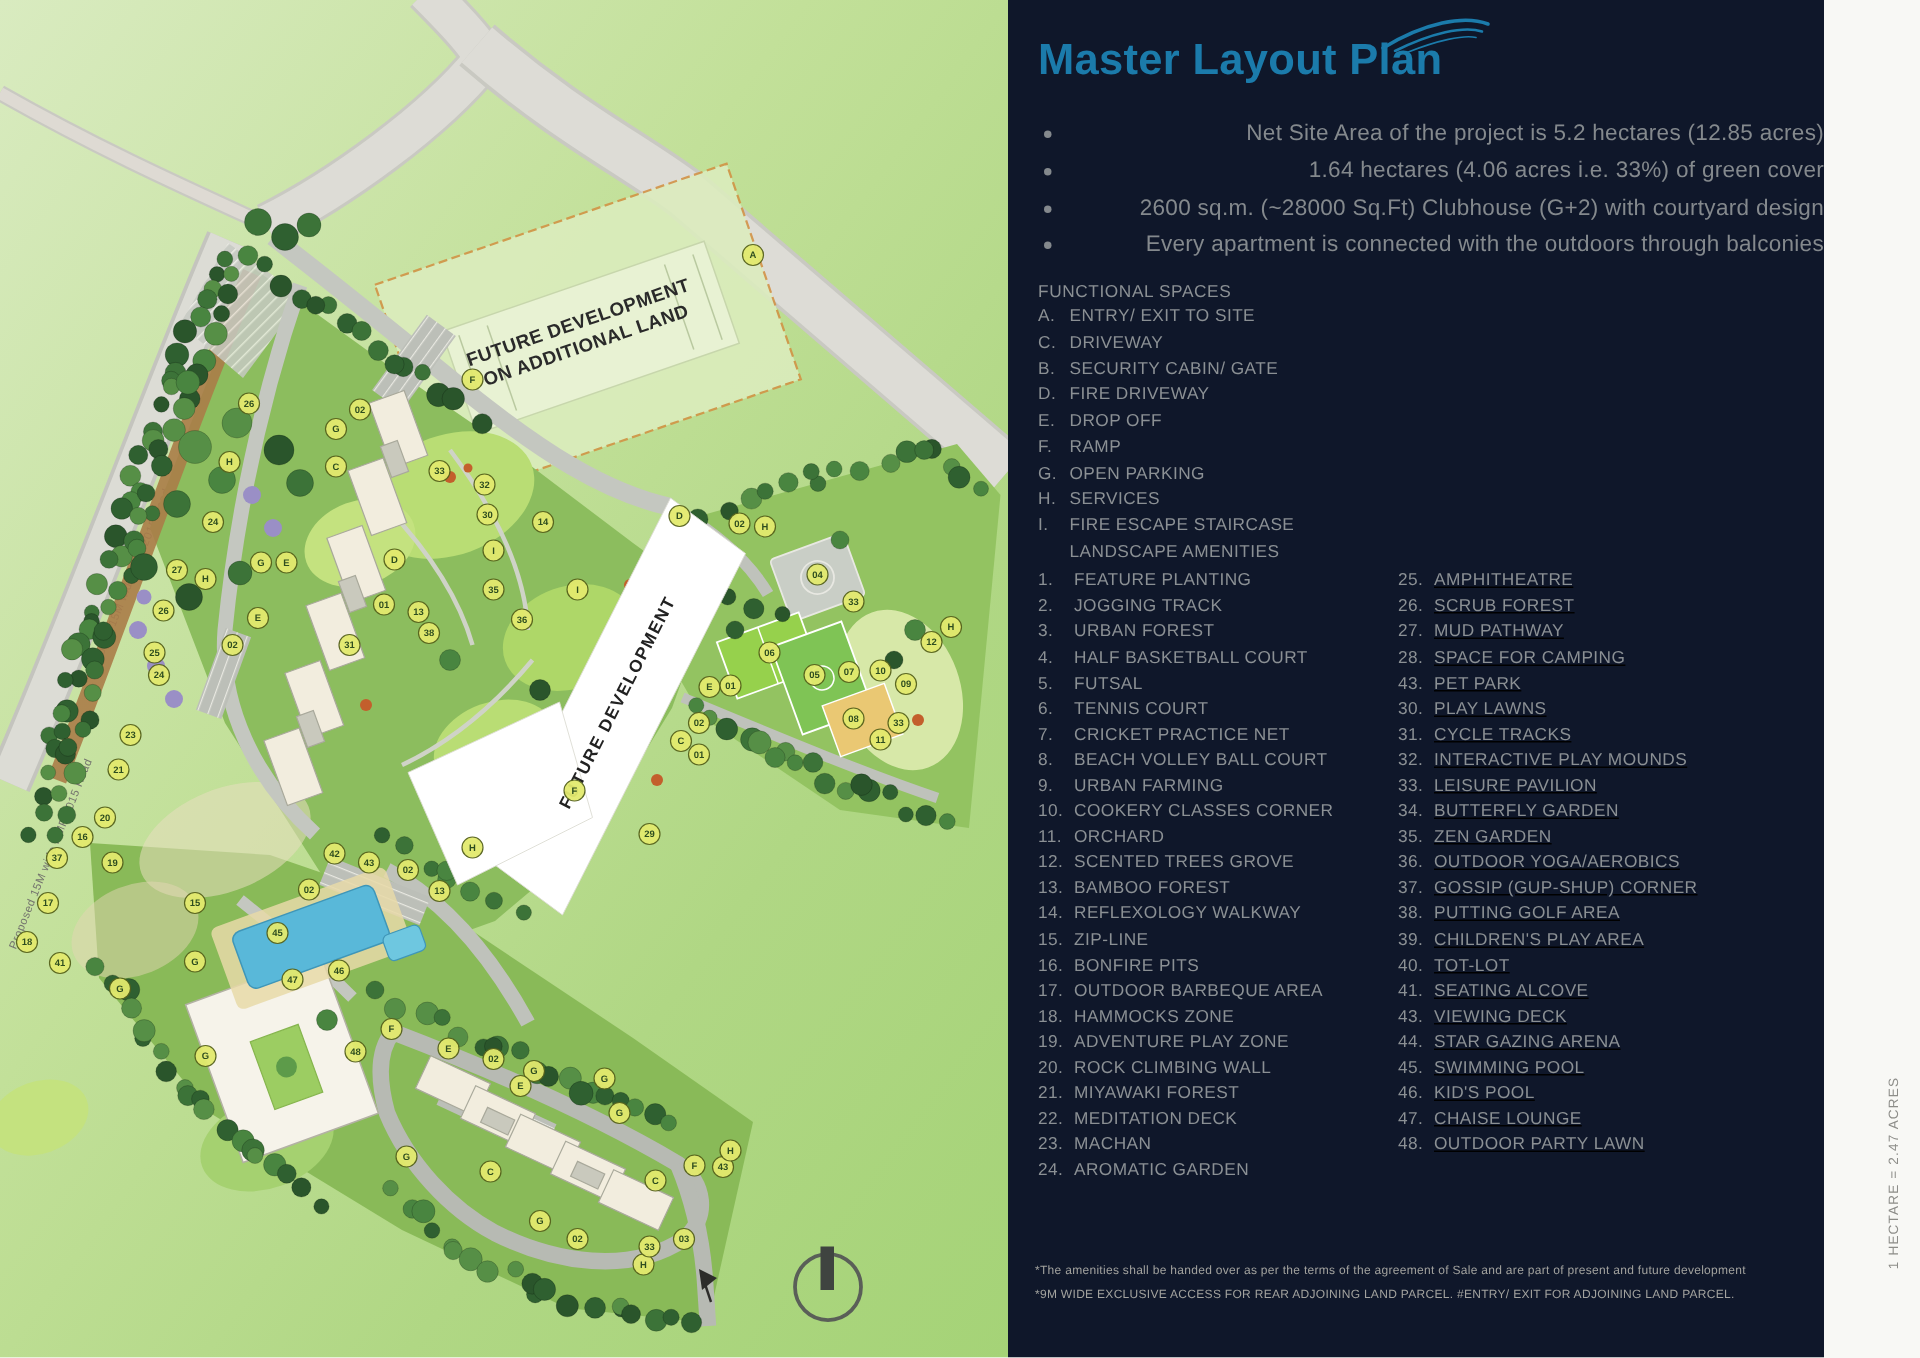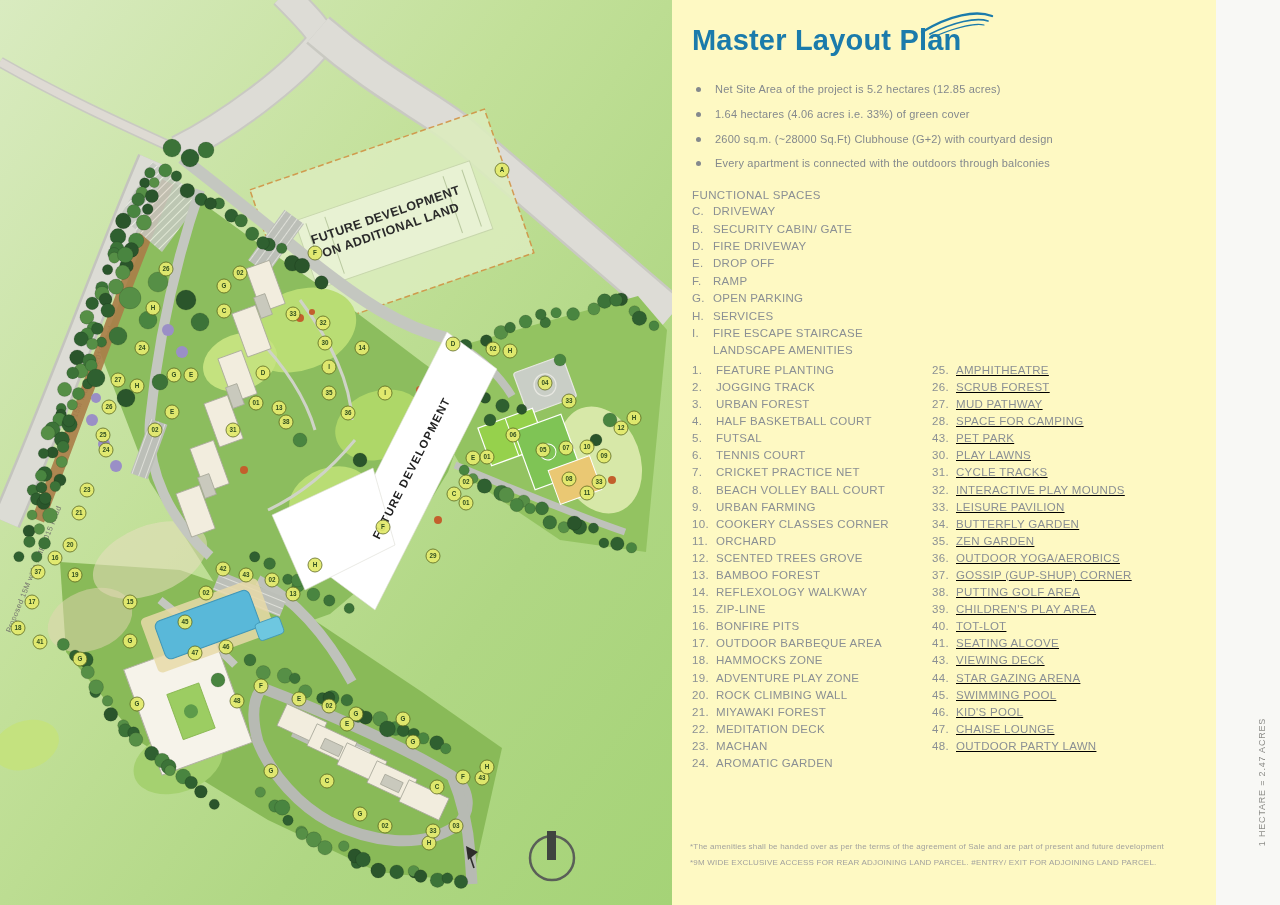--- a/index.html
+++ b/index.html
@@ -3,27 +3,27 @@
 <meta charset="utf-8">
 <style>
   html,body{margin:0;padding:0;}
   body{width:1280px;height:905px;overflow:hidden;font-family:"Liberation Sans",sans-serif;background:#f8f8f5;}
   #stage{position:relative;width:1280px;height:905px;}
 
   
   #map{position:absolute;left:0;top:0;width:672px;height:905px;}
 
   
-  #panel{position:absolute;left:672px;top:0;width:544px;height:905px;background:#fef9c3;}
+  #panel{position:absolute;left:672px;top:0;width:544px;height:905px;background:#0f172a;}
   .panel-inner{padding:24px 0 0 20px;}
   .title-wrap{position:relative;display:inline-block;}
   h1{margin:0;font-size:29px;font-weight:700;color:#1b7bab;letter-spacing:.2px;}
   .swoosh{position:absolute;right:-34px;top:-15px;}
   .bullets{list-style:none;margin:20px 0 0 0;padding:0;}
-  .bullets li{position:relative;padding-left:23px;font-size:11px;line-height:24.8px;color:#84898d;letter-spacing:.2px;}
+  .bullets li{position:relative;padding-left:23px;font-size:15px;line-height:24.8px;color:#84898d;letter-spacing:.2px;text-align:right;}
   .bullets li:before{content:"";position:absolute;left:4px;top:10px;width:5px;height:5px;border-radius:50%;background:#84898d;}
   .sec-header{margin-top:13px;font-size:11.5px;color:#8b9094;letter-spacing:.4px;}
   .keylist{margin-top:2px;}
   .keyrow{font-size:11.5px;line-height:17.4px;color:#8b9094;letter-spacing:.3px;white-space:nowrap;}
   .keyrow .k{display:inline-block;width:21px;}
   .indent-header{padding-left:21px;}
   .amenities{position:relative;margin-top:2px;width:575px;}
   .amcol{position:absolute;top:0;}
   .amcol.c1{left:0;width:255px;}
   .amcol.c2{left:240px;width:330px;text-decoration:underline;}
@@ -809,20 +809,21 @@
 
       <ul class="bullets" id="bullets">
           <li>Net Site Area of the project is 5.2 hectares (12.85 acres)</li>
           <li>1.64 hectares (4.06 acres i.e. 33%) of green cover</li>
           <li>2600 sq.m. (~28000 Sq.Ft) Clubhouse (G+2) with courtyard design</li>
           <li>Every apartment is connected with the outdoors through balconies</li>
         </ul>
 
       <div class="sec-header">FUNCTIONAL SPACES</div>
       <div class="keylist" id="functional-list">
+          <div class="keyrow"><span class="k">A.</span><span>ENTRY/ EXIT TO SITE</span></div>
           <div class="keyrow"><span class="k">C.</span><span>DRIVEWAY</span></div>
           <div class="keyrow"><span class="k">B.</span><span>SECURITY CABIN/ GATE</span></div>
           <div class="keyrow"><span class="k">D.</span><span>FIRE DRIVEWAY</span></div>
           <div class="keyrow"><span class="k">E.</span><span>DROP OFF</span></div>
           <div class="keyrow"><span class="k">F.</span><span>RAMP</span></div>
           <div class="keyrow"><span class="k">G.</span><span>OPEN PARKING</span></div>
           <div class="keyrow"><span class="k">H.</span><span>SERVICES</span></div>
           <div class="keyrow"><span class="k">I.</span><span>FIRE ESCAPE STAIRCASE</span></div>
         </div>
 

